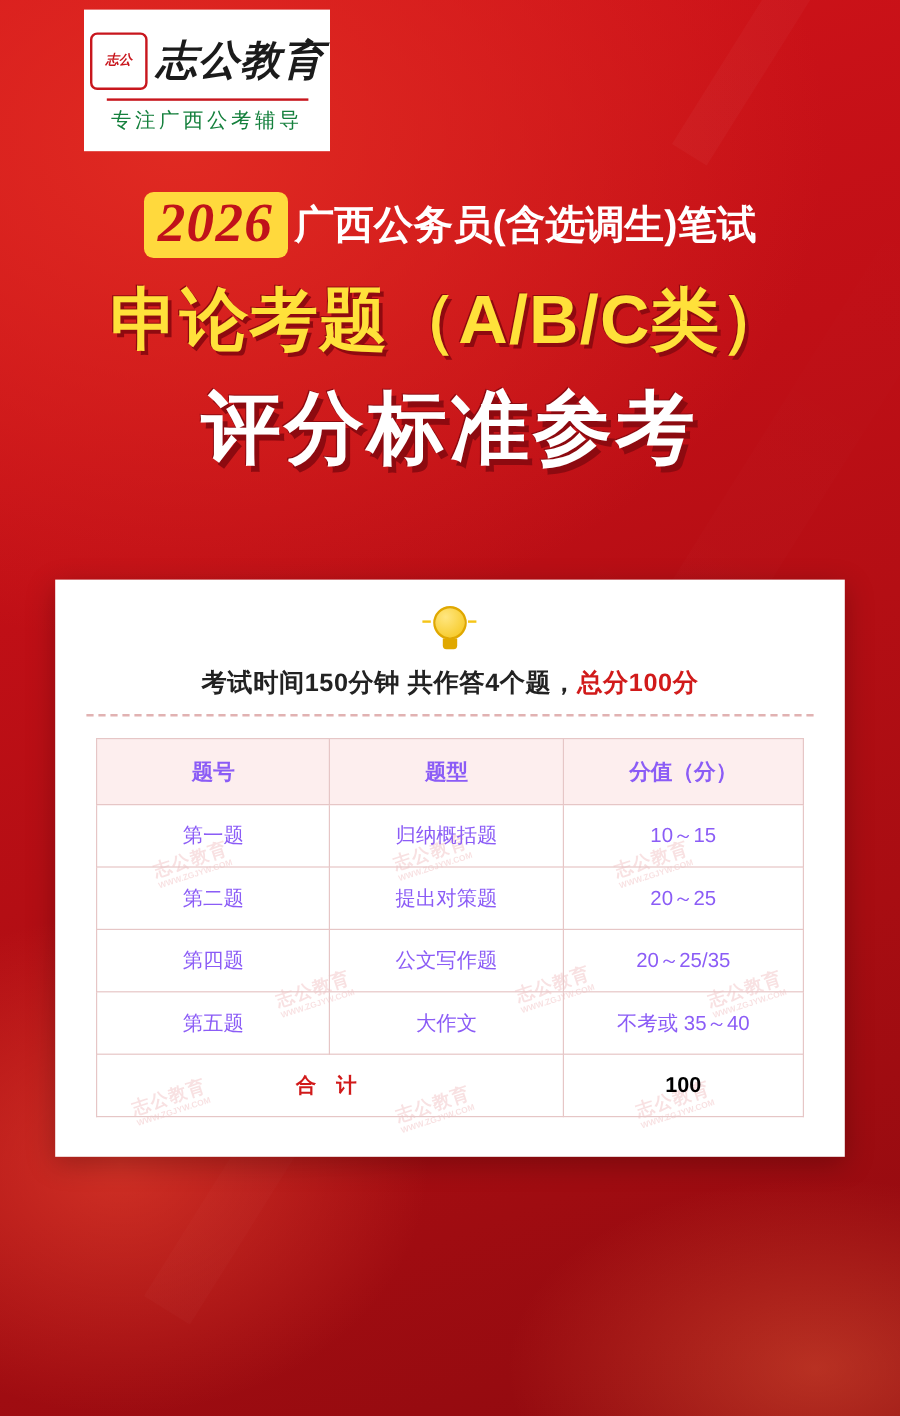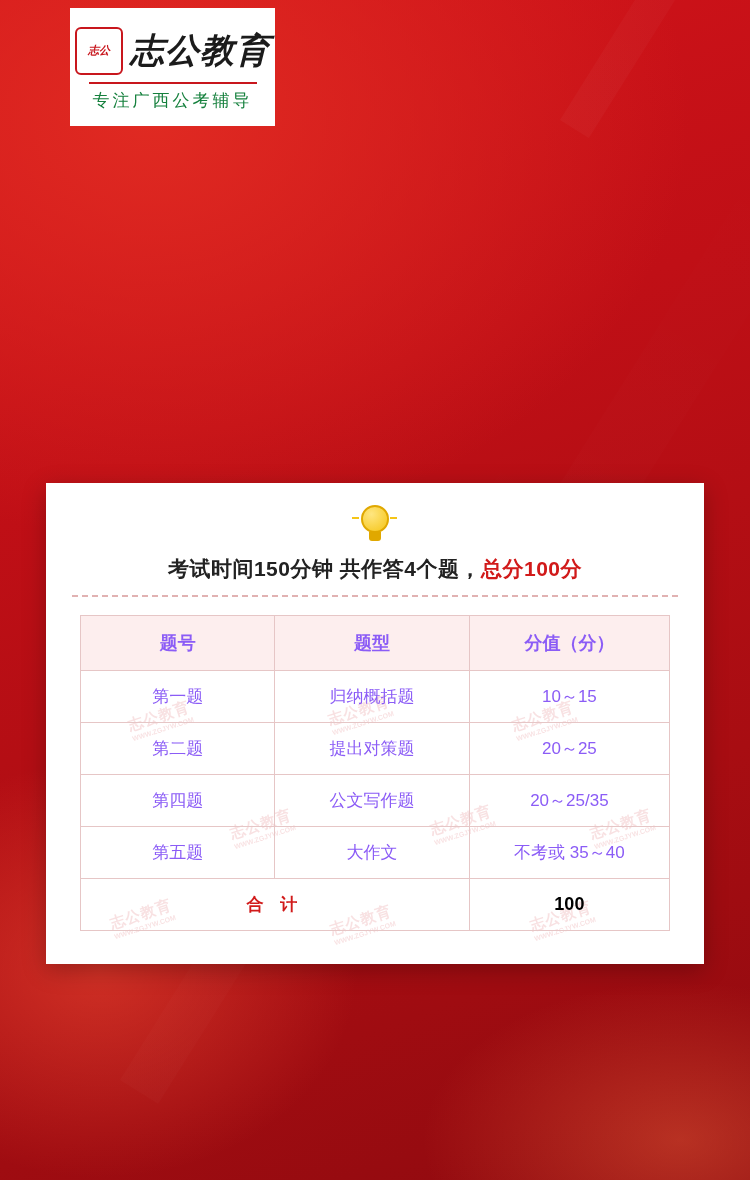--- a/index.html
+++ b/index.html
@@ -281,20 +281,28 @@
 
   <div class="logo-box">
     <div class="logo-main">
       <div class="logo-seal">志公</div>
       <div class="logo-name">志公教育</div>
     </div>
     <div class="logo-rule"></div>
     <div class="logo-sub">专注广西公考辅导</div>
   </div>
 
+  <div class="head">
+    <div class="line1">
+      <span class="badge2026">2026</span>
+      <span class="line1-text">广西公务员(含选调生)笔试</span>
+    </div>
+    <div class="line2">申论考题（A/B/C类）</div>
+    <div class="line3">评分标准参考</div>
+  </div>
 
   <div class="card">
 
     <div class="tip-row">
       <div class="bulb">
         <div class="b-top"></div>
         <div class="b-base"></div>
         <div class="b-ray r1"></div>
         <div class="b-ray r2"></div>
       </div>

